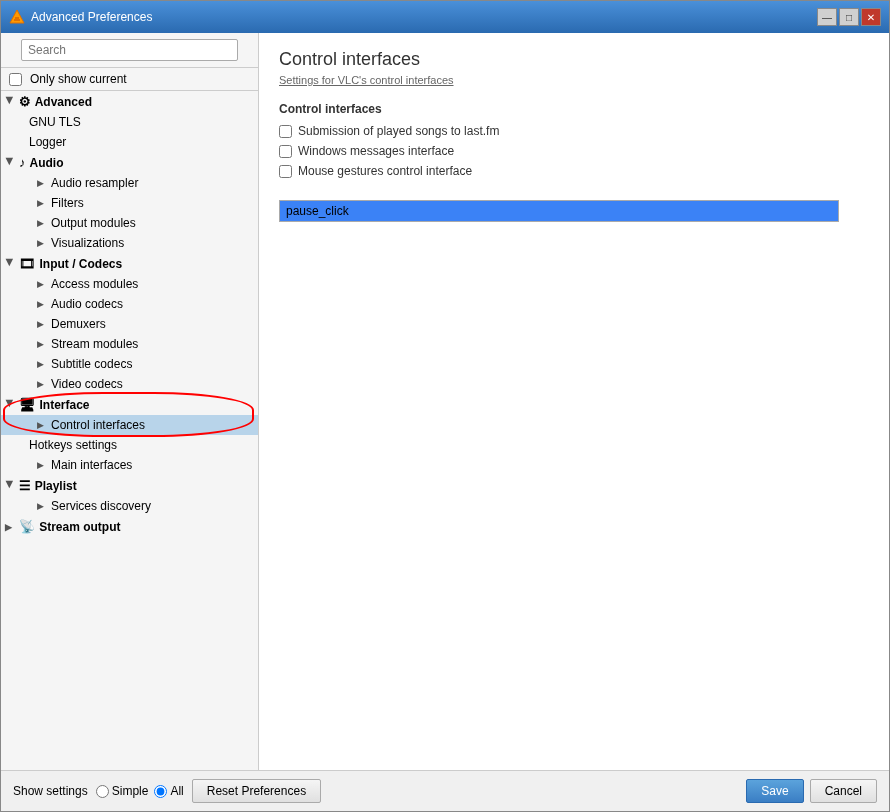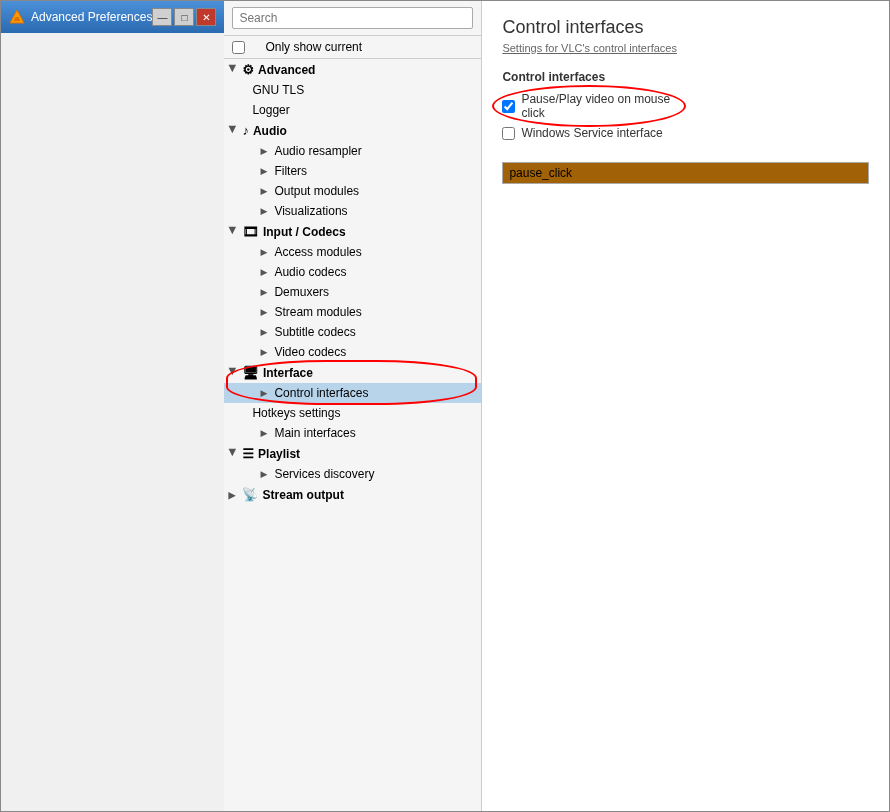--- a/index.html
+++ b/index.html
@@ -12,20 +12,21 @@
       align-items: center;
       min-height: 100vh;
     }
     .window {
       width: 890px;
       height: 812px;
       background: #f0f0f0;
       border: 1px solid #888;
       box-shadow: 2px 2px 8px rgba(0,0,0,0.4);
       display: flex;
+      flex-direction: column;
       justify-content: center;
     }
     .title-bar {
       background: linear-gradient(to bottom, #4a90d9, #2a6ab0);
       color: white;
       padding: 6px 8px;
       display: flex;
       align-items: center;
       justify-content: space-between;
       height: 32px;
@@ -67,36 +68,36 @@
     }
     .sidebar {
       width: 258px;
       background: #f5f5f5;
       border-right: 1px solid #ccc;
       display: flex;
       flex-direction: column;
       overflow: hidden;
     }
     .search-box {
-      padding: 6px 8px;
+      padding: 6px 20px;
       border-bottom: 1px solid #ccc;
     }
     .search-input {
       width: 100%;
       padding: 3px 6px;
       border: 1px solid #aaa;
       border-radius: 2px;
       font-size: 12px;
       background: white;
     }
     .only-show-current {
       padding: 4px 8px;
       display: flex;
       align-items: center;
-      gap: 20px;
+      gap: 8px;
       border-bottom: 1px solid #ccc;
     }
     .tree-area {
       flex: 1;
       overflow-y: auto;
       overflow-x: hidden;
     }
     .tree-item {
       padding: 3px 8px;
       cursor: pointer;
@@ -197,21 +198,21 @@
       display: grid;
       grid-template-columns: 1fr 1fr;
       gap: 6px 20px;
       margin-bottom: 12px;
     }
     .text-input {
       width: 100%;
       max-width: 560px;
       padding: 3px 6px;
       border: 1px solid #aaa;
-      background: #a16207;
+      background: #3b82f6;
       font-size: 12px;
     }
     
     .sidebar-oval-wrapper {
       position: relative;
     }
     .sidebar-oval-ring {
       position: absolute;
       border: 2px solid red;
       border-radius: 40%;
@@ -360,33 +361,55 @@
     </div>
 
     <div class="main-panel">
       <h1 class="panel-title">Control interfaces</h1>
       <div class="panel-subtitle">Settings for VLC's control interfaces</div>
       <div class="section-header">Control interfaces</div>
 
       
       <div class="controls-grid">
 
-
         <div>
-
-          <div class="checkbox-row" style="position:relative;">
-            <span style="position:absolute;top:-7px;left:-10px;right:-10px;bottom:-7px;border:2.5px solid red;border-radius:50%;pointer-events:none;"></span>
-            <input type="checkbox" checked="" style="">
-            <label>Pause/Play video on mouse click</label>
+          <div class="checkbox-row">
+            <input type="checkbox" style="">
+            <label>Submission of played songs to last.fm</label>
           </div>
           <div class="checkbox-row">
             <input type="checkbox" style="">
-            <label>Windows Service interface</label>
+            <label>Windows messages interface</label>
           </div>
-        </div>
+          <div class="checkbox-row">
+            <input type="checkbox" style="">
+            <label>Mouse gestures control interface</label>
+          </div>
+        </div>
+
       </div>
 
       
       <input type="text" class="text-input" style="margin-top: 4px;" value="pause_click">
     </div>
   </div>
 
+  <div class="bottom-bar">
+    <div class="show-settings">
+      <span>Show settings</span>
+      <div class="radio-group">
+        <label class="radio-label">
+          <input type="radio" name="show-mode" style="">
+          <span>Simple</span>
+        </label>
+        <label class="radio-label">
+          <input type="radio" name="show-mode" checked="" style="">
+          <span>All</span>
+        </label>
+      </div>
+      <button class="btn">Reset Preferences</button>
+    </div>
+    <div class="bottom-buttons">
+      <button class="btn primary">Save</button>
+      <button class="btn">Cancel</button>
+    </div>
+  </div>
 </div>
 
 </body></html>

